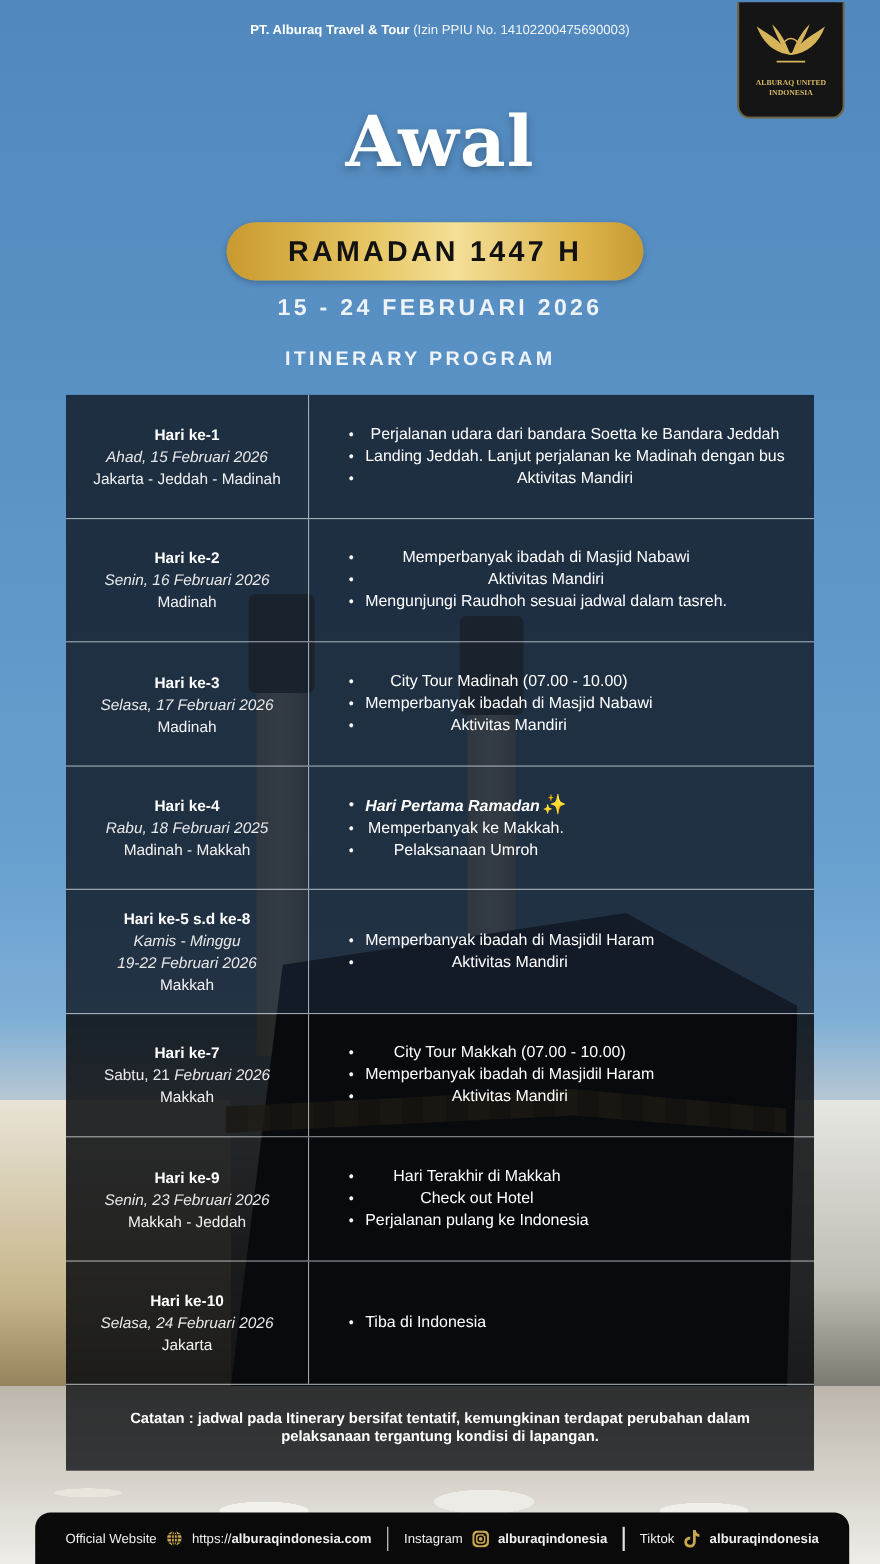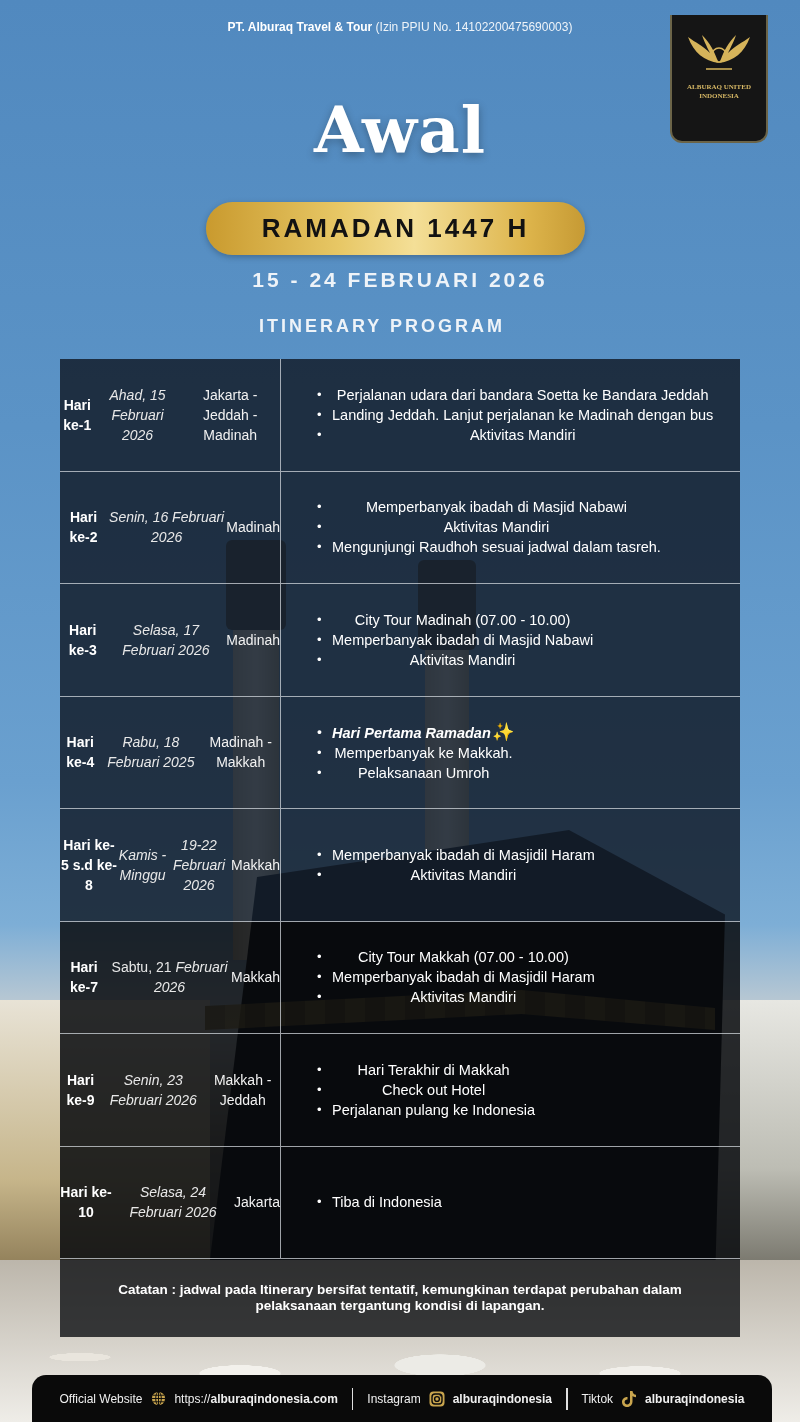--- a/index.html
+++ b/index.html
@@ -27,21 +27,21 @@
                        radial-gradient(ellipse at 55% 65%, #ecebe6 0 45px, transparent 46px),
                        radial-gradient(ellipse at 80% 70%, #f1efea 0 40px, transparent 41px),
                        linear-gradient(180deg,#bcb6ab,#efede8); }
 
   .content { position: absolute; inset: 0; z-index: 1; }
 
   .company { position: absolute; top: 20px; left: 0; width: 800px; text-align: center; color: #fff; font-size: 12px; }
   .company b { font-weight: 700; }
   .company span.light { opacity: .9; }
 
-  .logo-badge { position: absolute; left: 670px; top: 15px; width: 98px; height: 128px; background: #151515;
+  .logo-badge { position: absolute; left: 670px; top: 2px; width: 98px; height: 106px; background: #151515;
                 border-radius: 0 0 12px 12px; border: 2px solid #6b6448; border-top: none; box-sizing: border-box;
                 text-align: center; color: #d6b45a; }
   .logo-badge svg { margin-top: 18px; }
   .logo-text { font-family: "Liberation Serif", serif; font-size: 7px; line-height: 9px; color: #d7b865; font-weight: 700; margin-top: 2px; }
 
   .title-awal { position: absolute; top: 92px; left: 0; width: 800px; text-align: center;
                 font-family: "DejaVu Serif", serif; font-weight: 700; font-size: 64px; color: #fff;
                 text-shadow: 0 3px 8px rgba(0,0,0,.3); letter-spacing: 1px; }
 
   .ramadan-pill { position: absolute; left: 206px; top: 202px; width: 379px; height: 53px; border-radius: 27px;
@@ -52,21 +52,21 @@
 
   .date-range { position: absolute; top: 268px; left: 0; width: 800px; text-align: center; color: #eef3f8;
                 font-weight: 700; font-size: 21px; letter-spacing: 3px; }
   .itin-label { position: absolute; top: 316px; left: 0; width: 764px; text-align: center; color: #eef3f8;
                 font-weight: 700; font-size: 18px; letter-spacing: 3px; }
 
   .itinerary { position: absolute; left: 60px; top: 359px; width: 680px; }
   .day-row { display: flex; height: 112.5px; background: rgba(20,30,44,.86); border-bottom: 1.5px solid rgba(210,215,220,.75); box-sizing: border-box; }
   .day-row:nth-child(n+6) { background: rgba(8,10,14,.86); }
   .day-col { width: 221px; border-right: 1.5px solid rgba(210,215,220,.75); box-sizing: border-box;
-             display: flex; flex-direction: row; justify-content: center; align-items: center; text-align: center;
+             display: flex; flex-direction: column; justify-content: center; align-items: center; text-align: center;
              color: #fff; font-size: 14px; line-height: 20px; }
   .day-title { font-weight: 700; }
   .day-date { font-style: italic; color: #e8e8e8; }
   .day-date .plain { font-style: normal; }
   .day-place { color: #f2f2f2; }
   .act-col { flex: 1; display: flex; align-items: center; padding-left: 24px; }
   .act-col ul { margin: 12px; padding: 0; list-style: none; color: #fff; font-size: 14.5px; line-height: 20px; text-align: center; }
   .act-col li { position: relative; padding-left: 15px; }
   .act-col li::before { content: "\2022"; position: absolute; left: 0; top: 0; color: #fff; font-size: 13px; }
   .act-col li.em { font-weight: 700; font-style: italic; }

